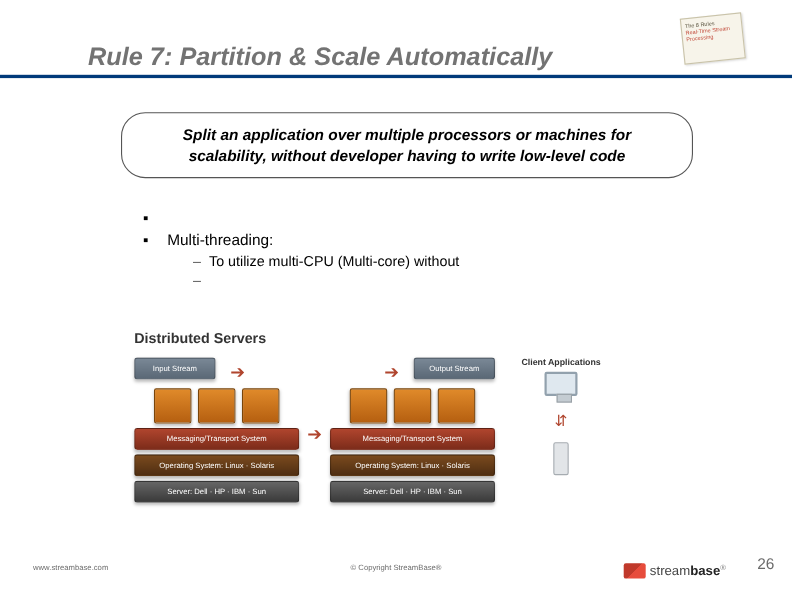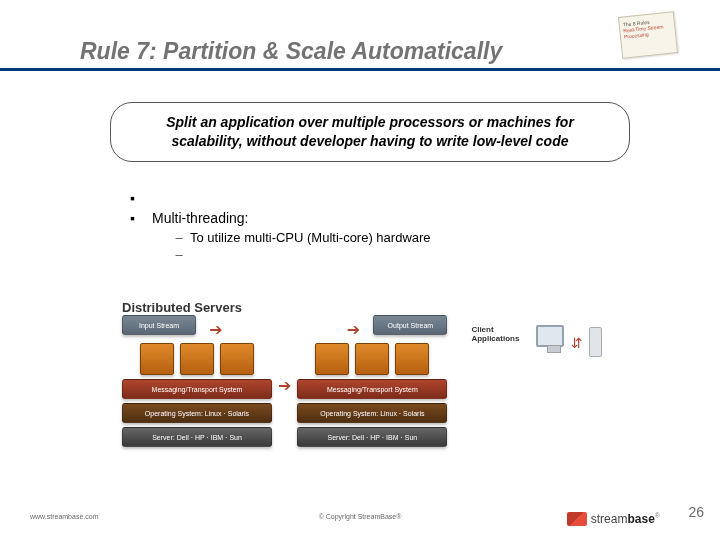--- a/index.html
+++ b/index.html
@@ -76,20 +76,21 @@
   .diagram {
     position: absolute;
     left: 122px;
     top: 300px;
     width: 480px;
   }
   .diag-title {
     font-weight: bold;
     font-size: 13px;
     color: #333;
+    margin-bottom: 10px;
   }
   .diag-row { display: flex; align-items: flex-start; }
   .cluster { display: flex; flex-direction: column; gap: 0; }
   .bar {
     height: 20px;
     border: 1px solid rgba(0,0,0,.25);
     border-radius: 3px;
     display: flex;
     align-items: center;
     justify-content: center;
@@ -115,21 +116,21 @@
     width: 28px;
     text-align: center;
     font-size: 16px;
     color: #b0452e;
     padding-top: 4px;
   }
   .arrow.down { transform: none; font-size: 14px; }
   .client-col {
     margin-left: 24px;
     display: flex;
-    flex-direction: row;
+    flex-direction: column;
     align-items: center;
   }
   .client-label { font-size: 8px; font-weight: bold; color: #333; margin-bottom: 4px; }
   .monitor {
     width: 30px; height: 22px; background: #dfe8ef;
     border: 2px solid #92a1ad; border-radius: 2px; position: relative;
   }
   .monitor:after {
     content: ""; position: absolute; bottom: -8px; left: 9px;
     width: 12px; height: 6px; background: #c4ccd2; border: 1px solid #9aa1a7;
@@ -196,21 +197,21 @@
 <div class="bullets">
   <div class="b1">
     <span class="mark">▪</span>
   </div>
   <div class="b1">
     <span class="mark">▪</span>
     <span>Multi-threading:</span>
   </div>
   <div class="b2">
     <span class="mark">–</span>
-    <span>To utilize multi-CPU (Multi-core) hardware</span>
+    <span>To utilize multi-CPU (Multi-core) without</span>
   </div>
   <div class="b2">
     <span class="mark">–</span>
   </div>
 </div>
 
 <div class="diagram">
   <div class="diag-title">Distributed Servers</div>
   <div class="diag-row">
 

